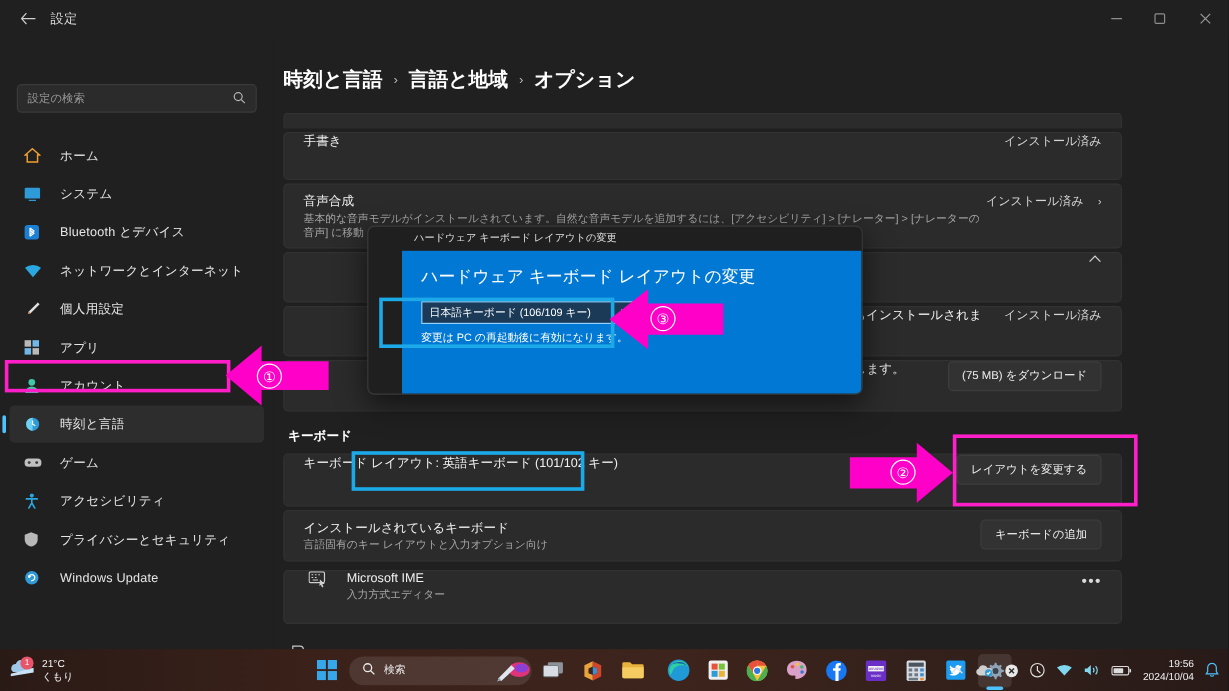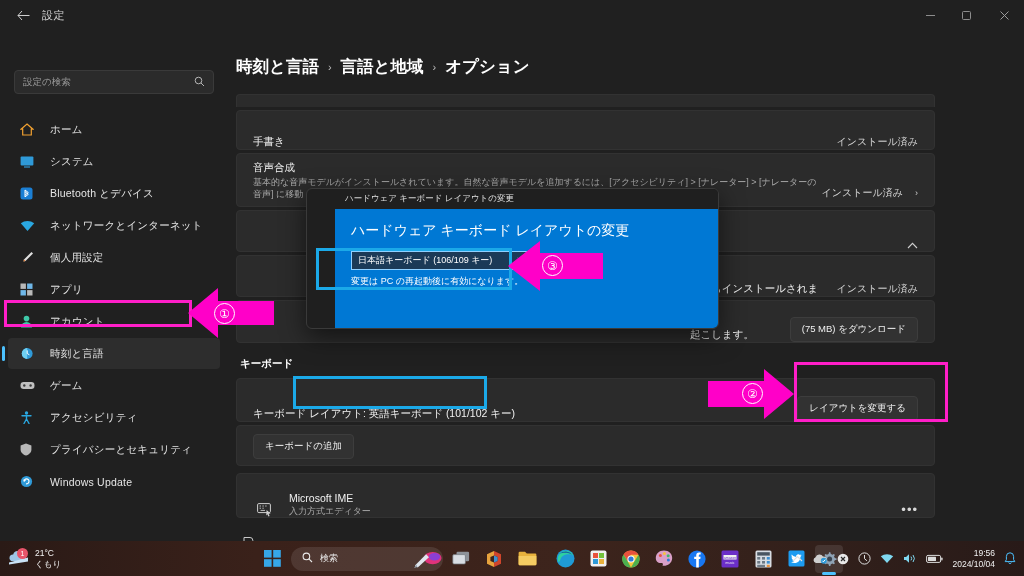--- a/index.html
+++ b/index.html
@@ -107,21 +107,21 @@
   .breadcrumb .crumb.last { color: #ffffff; }
 
   .content { padding-left: 8px; padding-right: 89px; }
 
   .card {
     background: #2b2b2b;
     border: 1px solid #323232;
     border-radius: 4px;
     margin-bottom: 3px;
     padding: 0 16px;
-    display: flex; align-items: flex-end;
+    display: flex; align-items: flex-start;
     min-height: 40px;
     position: relative;
   }
   .card .ctext { flex: 1 1 auto; min-width: 0; }
   .card .ttl { font-size: 10.5px; color: #f0f0f0; }
   .card .sub { font-size: 9px; color: #a8a8a8; margin-top: 2px; line-height: 1.3; }
   .card .right { font-size: 10px; color: #d5d5d5; display: flex; align-items: center; gap: 12px; white-space: nowrap; }
   .chev { color: #cfcfcf; font-size: 9px; }
 
   .card.tall { min-height: 48px; padding-top: 7px; padding-bottom: 6px; }
@@ -523,20 +523,24 @@
           <div class="card" style="min-height:44px;">
             <div class="ctext">
               <div class="ttl">キーボード レイアウト: 英語キーボード (101/102 キー)</div>
             </div>
             <div class="right">
               <button class="btn">レイアウトを変更する</button>
             </div>
           </div>
 
           <div class="card tall" style="min-height:41px;">
+            <div class="ctext">
+              <div class="ttl">インストールされているキーボード</div>
+              <div class="sub">言語固有のキー レイアウトと入力オプション向け</div>
+            </div>
             <div class="right">
               <button class="btn">キーボードの追加</button>
             </div>
           </div>
 
           <div class="card" style="min-height:45px; margin-top:7px;">
             <div class="ime-ico">
               <svg width="16" height="14" viewBox="0 0 16 14">
                   <rect x="0.6" y="0.6" width="12.8" height="9" rx="1.2" fill="none" stroke="#d0d0d0" stroke-width="1"></rect>
                   <path d="M2.6 3 H4 M5.4 3 H6.8 M8.2 3 H9.6 M2.6 5.2 H4 M5.4 5.2 H6.8 M3.6 7.4 H8" stroke="#d0d0d0" stroke-width=".9"></path>

